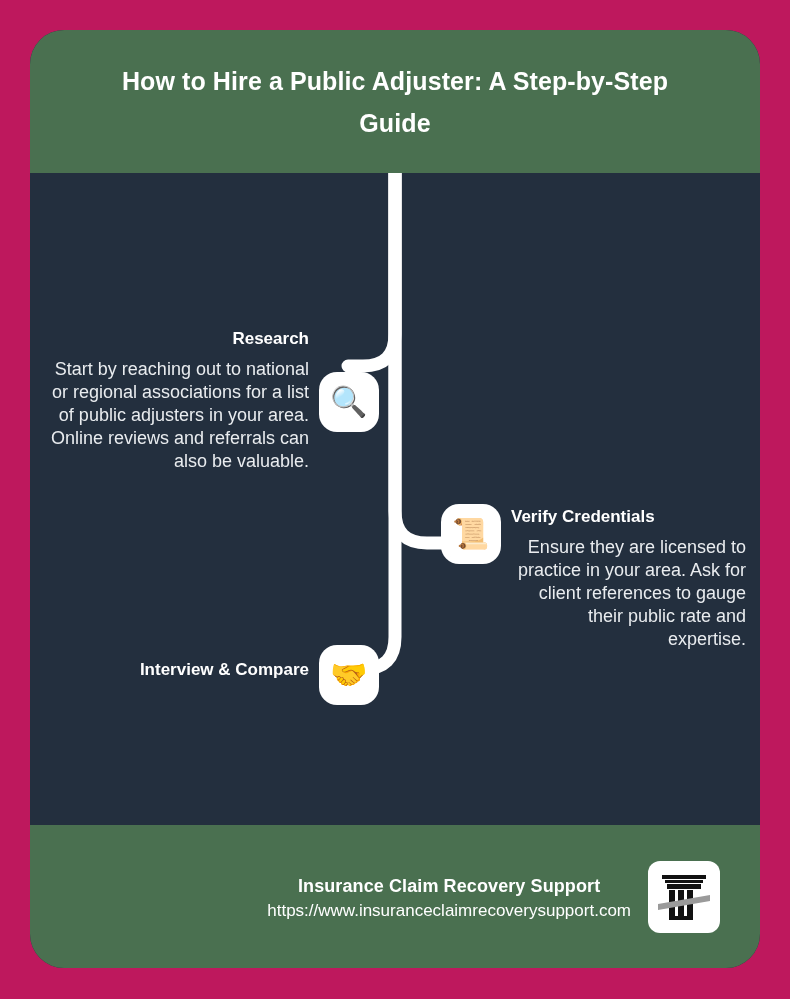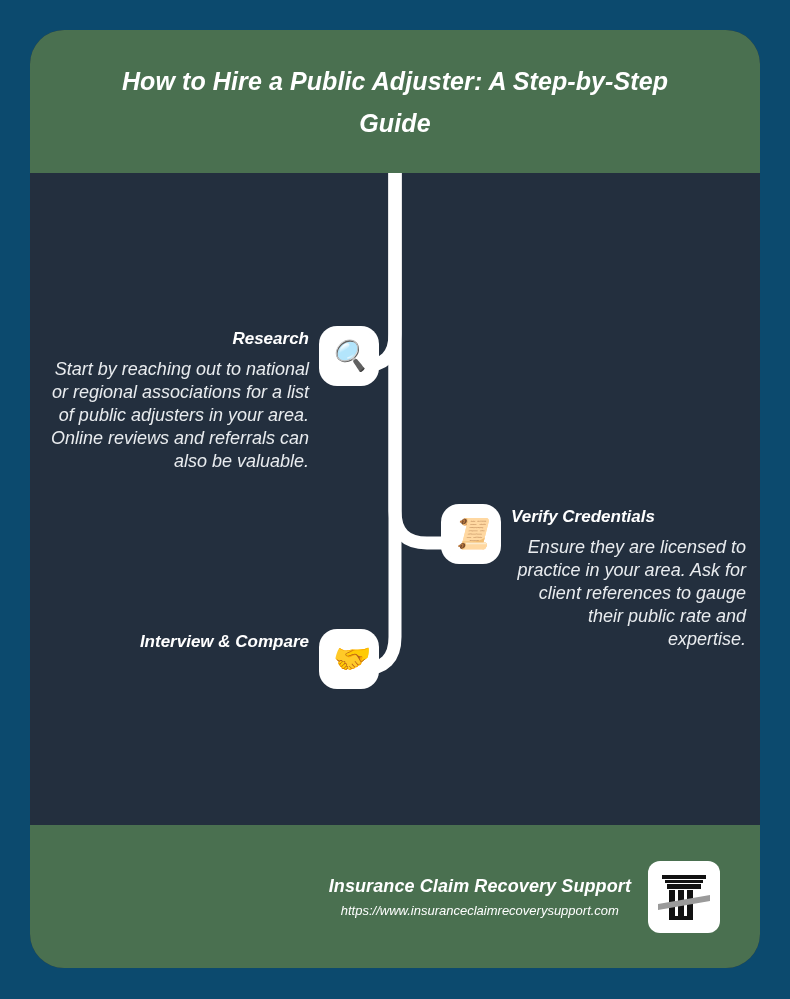--- a/index.html
+++ b/index.html
@@ -13,22 +13,21 @@
     font-family: "Liberation Sans", sans-serif;
     overflow: hidden;
     position: relative;
   }
 
   #infographic {
     position: absolute;
     left: 0; top: 0;
     width: 790px;
     height: 999px;
-    background: #0c4a6e;
-    font-style: italic;
+    background: #be185d;
   }
 
   .card {
     position: absolute;
     left: 30px;
     top: 30px;
     width: 730px;
     height: 938px;
     background: #232f3e;
     border-radius: 34px;
@@ -105,36 +104,36 @@
     line-height: 22px;
     margin-bottom: 8px;
   }
   .step-desc {
     color: #e9ecef;
     font-size: 18px;
     line-height: 23px;
   }
 
   
-  .step.left { flex-direction: row; }
+  .step.left { flex-direction: row; align-items: center; }
   .step.left .step-text { align-items: flex-end; text-align: right; margin-right: 14px; }
 
   
   .step.right { flex-direction: row; }
   .step.right .step-text { align-items: flex-start; text-align: right; margin-left: 14px; }
 
   #step-1 { left: 8px;  top: 155px; width: 337px; }
   #step-1 .step-text { width: 271px; }
   #step-1 .step-icon { margin-top: 2px; }
 
   #step-2 { left: 415px; top: 333px; width: 315px; }
   #step-2 .step-text { width: 235px; }
   #step-2 .step-icon { margin-top: 2px; }
 
-  #step-3 { left: 8px; top: 458px; width: 337px; }
+  #step-3 { left: 8px; top: 474px; width: 337px; }
   #step-3 .step-text { width: 271px; }
   #step-3 .step-icon { margin-top: 2px; }
 
   
   .footer {
     position: absolute;
     left: 0;
     top: 795px;
     width: 730px;
     height: 143px;
@@ -153,21 +152,21 @@
   }
   .footer-brand {
     color: #ffffff;
     font-size: 18px;
     font-weight: bold;
     line-height: 24px;
     letter-spacing: 0.1px;
   }
   .footer-url {
     color: #ffffff;
-    font-size: 13px;
+    font-size: 17px;
     line-height: 18px;
     margin-top: 4px;
   }
   .footer-logo {
     width: 72px;
     height: 72px;
     border-radius: 12px;
     background: #ffffff;
     display: flex;
     align-items: center;

